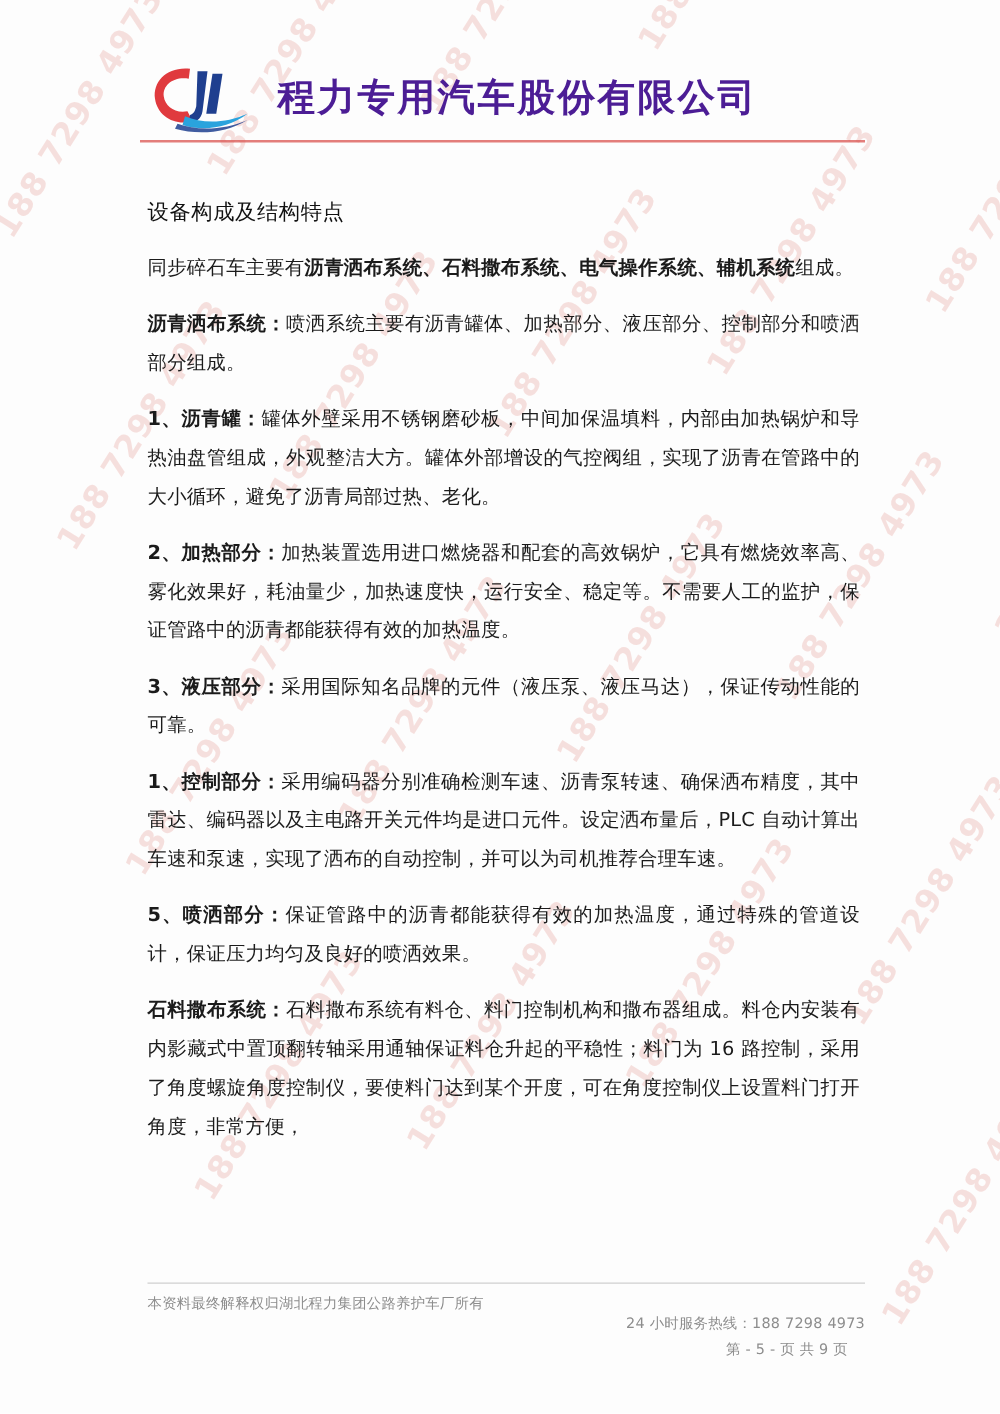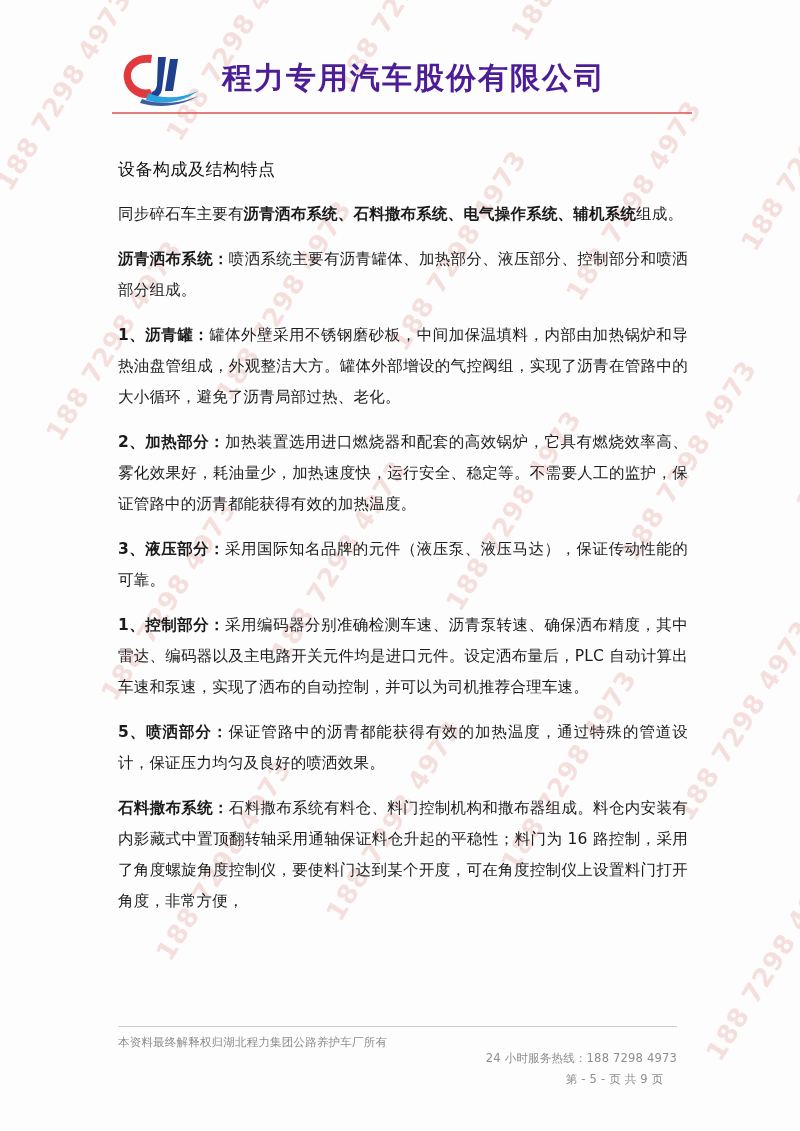--- a/index.html
+++ b/index.html
@@ -99,21 +99,21 @@
   .b { font-weight: bold; }
   .big {
     font-size: 17px;
     line-height: 2.05;
   }
 
   
   .footer {
     position: absolute;
     left: 0;
-    right: 15px;
+    right: 0;
     bottom: 44px;
     z-index: 2;
     padding: 0 108px 0 118px;
   }
   .footer-rule {
     height: 1px;
     background: #cfcfcf;
     margin-bottom: 8px;
   }
   .footer-row {

